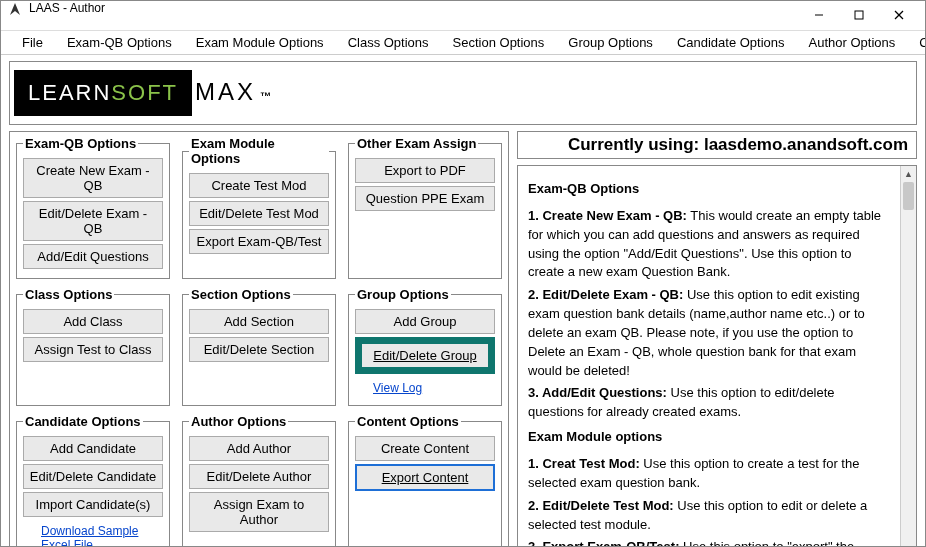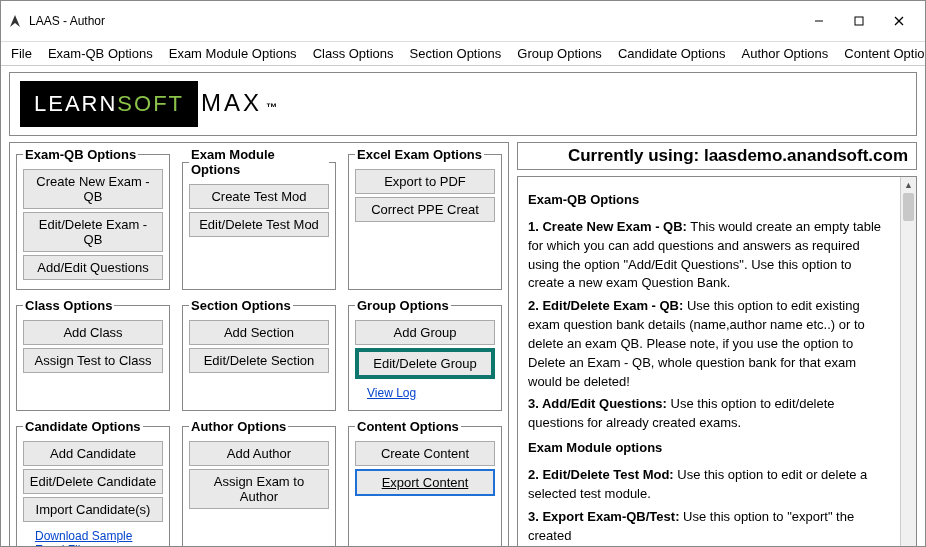--- a/index.html
+++ b/index.html
@@ -1,37 +1,37 @@
 <!DOCTYPE html>
 <html><head>
 <meta charset="utf-8">
 <style>
 * { box-sizing: border-box; margin: 0; padding: 0; }
 body { font-family: "Segoe UI", Arial, sans-serif; font-size: 13px; background: #fff; color: #000; width: 926px; height: 547px; overflow: hidden; border: 1px solid #888; }
-.titlebar { display: flex; align-items: center; height: 41px; padding: 0 6px; border-bottom: 1px solid #ddd; }
+.titlebar { display: flex; align-items: flex-start; height: 30px; padding: 0 6px; border-bottom: 1px solid #ddd; }
 .titlebar .app-icon { width: 16px; height: 16px; margin-right: 6px; display: inline-flex; align-items: center; justify-content: center; }
 .titlebar .title { flex: 1; font-size: 12px; }
 .win-controls { display: flex; }
 .win-btn { width: 40px; height: 28px; display: flex; align-items: center; justify-content: center; font-size: 14px; }
-.menubar { display: flex; gap: 16px; padding: 4px 10px; border-bottom: 1px solid #ccc; font-size: 13px; }
+.menubar { display: flex; gap: 24px; padding: 4px 21px; border-bottom: 1px solid #ccc; font-size: 13px; }
 .menuitem { white-space: nowrap; }
-.logo-area { padding: 8px 10px; border: 1px solid #888; margin: 6px 8px; }
+.logo-area { padding: 8px 4px; border: 1px solid #888; margin: 6px 8px; }
 .logo-box { display: inline-flex; align-items: baseline; }
 .logo-black { background: #000; color: #fff; padding: 10px 14px; font-size: 22px; letter-spacing: 2px; font-weight: 300; }
 .logo-black .soft { color: #8bc34a; }
 .logo-max { font-size: 24px; letter-spacing: 3px; margin-left: 3px; font-weight: 400; }
 .logo-tm { font-size: 11px; vertical-align: top; margin-left: 4px; font-weight: bold; }
 .main { display: flex; padding: 0 8px 4px 8px; gap: 8px; }
 .left-panel { flex: 0 0 500px; border: 1px solid #888; padding: 0; display: grid; grid-template-columns: 1fr 1fr 1fr; grid-auto-rows: min-content; gap: 0; }
 fieldset.group { border: 1px solid #888; margin: 4px 6px; padding: 4px 6px 6px 6px; }
 fieldset.group legend { font-weight: bold; font-size: 13px; padding: 0 2px; }
 .btn { display: block; width: 100%; background: #e9e9e9; border: 1px solid #aaa; padding: 4px 4px; margin: 3px 0; font-size: 13px; cursor: pointer; }
-.btn.highlight-red { border: 4px solid #0f766e; }
+.btn.highlight-red { border: 7px solid #0f766e; text-decoration: underline; }
 .btn.highlight-blue { border: 2px solid #1e6fd6; text-decoration: underline; }
-.link { color: #0645cc; text-decoration: underline; font-size: 12px; display: inline-block; margin: 4px 12px; cursor: pointer; }
+.link { color: #0645cc; text-decoration: underline; font-size: 12px; display: inline-block; margin: 4px 18px; cursor: pointer; }
 .right-panel { flex: 1; display: flex; flex-direction: column; gap: 6px; }
 .using-bar { border: 1px solid #888; padding: 3px 8px; font-weight: bold; font-size: 17px; text-align: right; }
 .help-box { border: 1px solid #888; flex: 1; position: relative; overflow: hidden; }
 .help-content { position: absolute; top:0; left:0; right:16px; bottom:0; padding: 8px 10px; overflow: hidden; font-size: 13px; line-height: 1.45; }
 .help-content h3 { font-size: 13px; font-weight: bold; margin: 6px 0 8px 0; }
 .help-content p { margin: 2px 0 4px 0; }
 .help-content .lead { font-weight: bold; }
 .scrollbar { position: absolute; right:0; top:0; bottom:0; width:16px; background:#f0f0f0; border-left:1px solid #ccc; }
 .scroll-arrow { height:16px; display:flex; align-items:center; justify-content:center; font-size:9px; color:#555; }
 .scroll-thumb { position:absolute; top:16px; height:28px; left:2px; right:2px; background:#c8c8c8; border-radius:2px; }
@@ -92,25 +92,26 @@
     <fieldset class="group">
       <legend>Exam-QB Options</legend>
       <button class="btn">Create New Exam - QB</button>
       <button class="btn">Edit/Delete Exam - QB</button>
       <button class="btn">Add/Edit Questions</button>
     </fieldset>
     <fieldset class="group">
       <legend>Exam Module Options</legend>
       <button class="btn">Create Test Mod</button>
       <button class="btn">Edit/Delete Test Mod</button>
+      <button class="btn">Export Exam-QB/Test</button>
     </fieldset>
     <fieldset class="group">
-      <legend>Excel Exam Options</legend>
+      <legend>Other Exam Assign</legend>
       <button class="btn">Export to PDF</button>
-      <button class="btn">Correct PPE Creat</button>
+      <button class="btn">Question PPE Exam</button>
     </fieldset>
 
     <fieldset class="group">
       <legend>Class Options</legend>
       <button class="btn">Add Class</button>
       <button class="btn">Assign Test to Class</button>
     </fieldset>
     <fieldset class="group">
       <legend>Section Options</legend>
       <button class="btn">Add Section</button>
@@ -126,39 +127,41 @@
     <fieldset class="group">
       <legend>Candidate Options</legend>
       <button class="btn">Add Candidate</button>
       <button class="btn">Edit/Delete Candidate</button>
       <button class="btn">Import Candidate(s)</button>
       <a class="link">Download Sample Excel File</a>
     </fieldset>
     <fieldset class="group">
       <legend>Author Options</legend>
       <button class="btn">Add Author</button>
+      <button class="btn">Edit/Delete Author</button>
       <button class="btn">Assign Exam to Author</button>
     </fieldset>
     <fieldset class="group">
       <legend>Content Options</legend>
       <button class="btn">Create Content</button>
       <button class="btn highlight-blue">Export Content</button>
     </fieldset>
 
   </div>
 
   <div class="right-panel">
     <div class="using-bar">Currently using: laasdemo.anandsoft.com</div>
     <div class="help-box">
       <div class="help-content">
         <h3>Exam-QB Options</h3>
         <p><span class="lead">1. Create New Exam - QB:</span><span> This would create an empty table for which you can add questions and answers as required using the option "Add/Edit Questions". Use this option to create a new exam Question Bank.</span></p>
         <p><span class="lead">2. Edit/Delete Exam - QB:</span><span> Use this option to edit existing exam question bank details (name,author name etc..) or to delete an exam QB. Please note, if you use the option to Delete an Exam - QB, whole question bank for that exam would be deleted!</span></p>
         <p><span class="lead">3. Add/Edit Questions:</span><span> Use this option to edit/delete questions for already created exams.</span></p>
         <h3>Exam Module options</h3>
+        <p><span class="lead">1. Creat Test Mod:</span><span> Use this option to create a test for the selected exam question bank.</span></p>
         <p><span class="lead">2. Edit/Delete Test Mod:</span><span> Use this option to edit or delete a selected test module.</span></p>
         <p><span class="lead">3. Export Exam-QB/Test:</span><span> Use this option to "export" the created</span></p>
       </div>
       <div class="scrollbar">
         <div class="scroll-arrow">▲</div>
         <div class="scroll-thumb"></div>
 
       </div>
     </div>
   </div>

